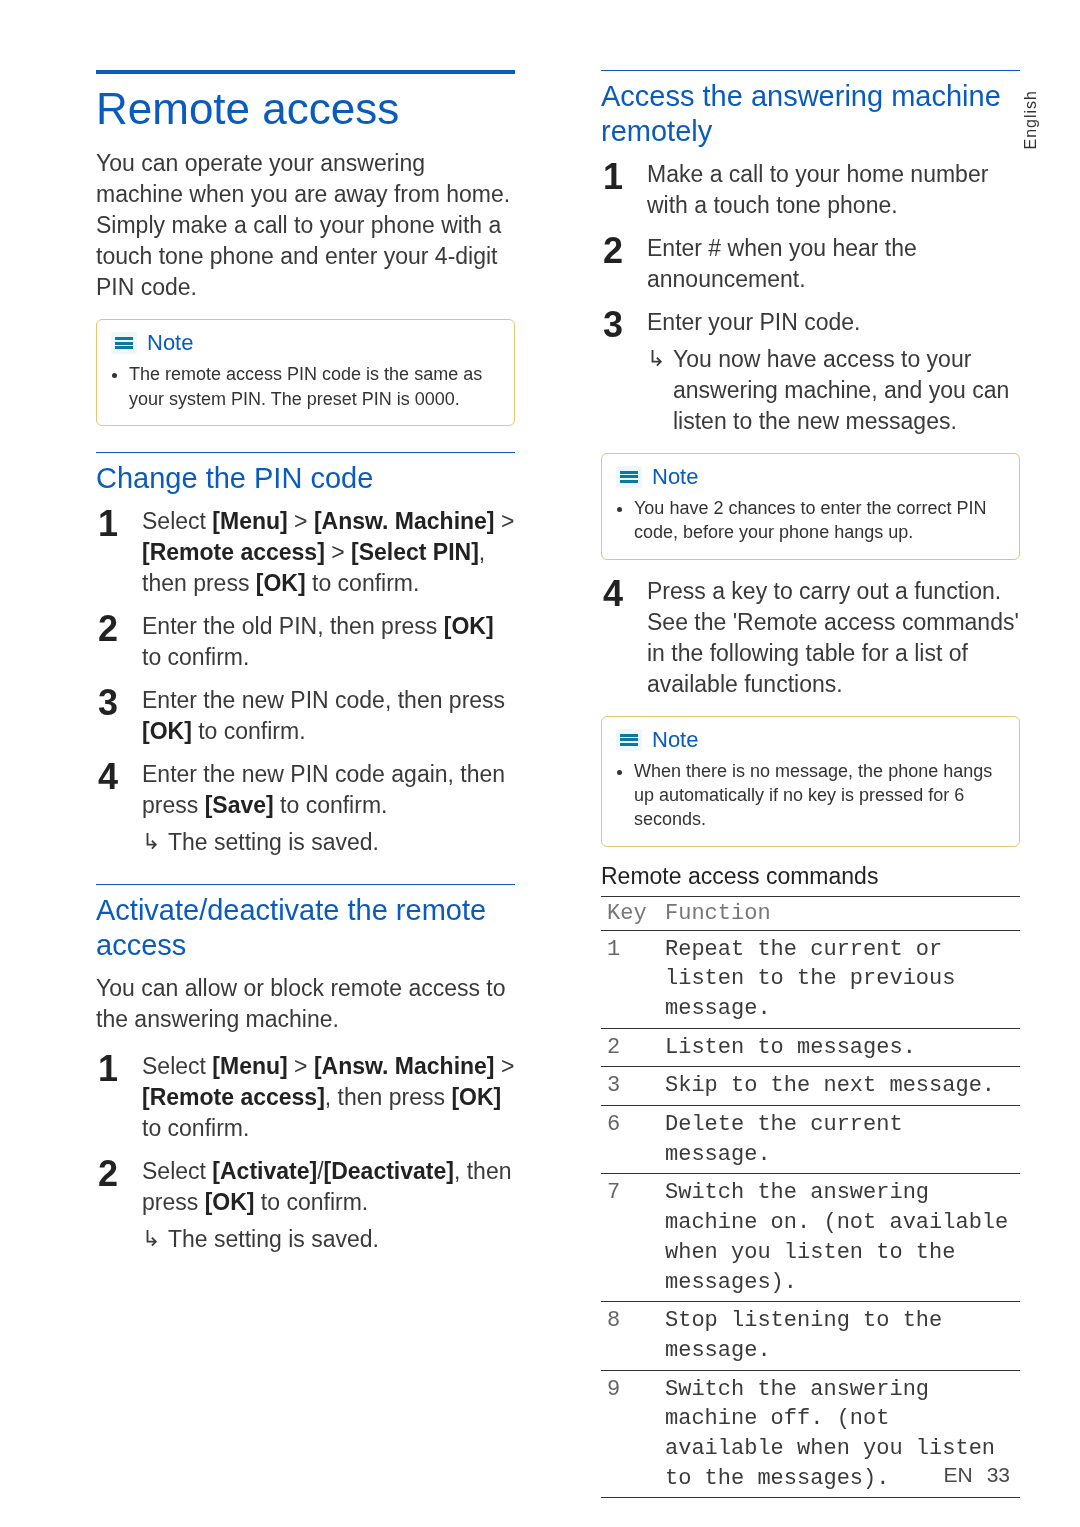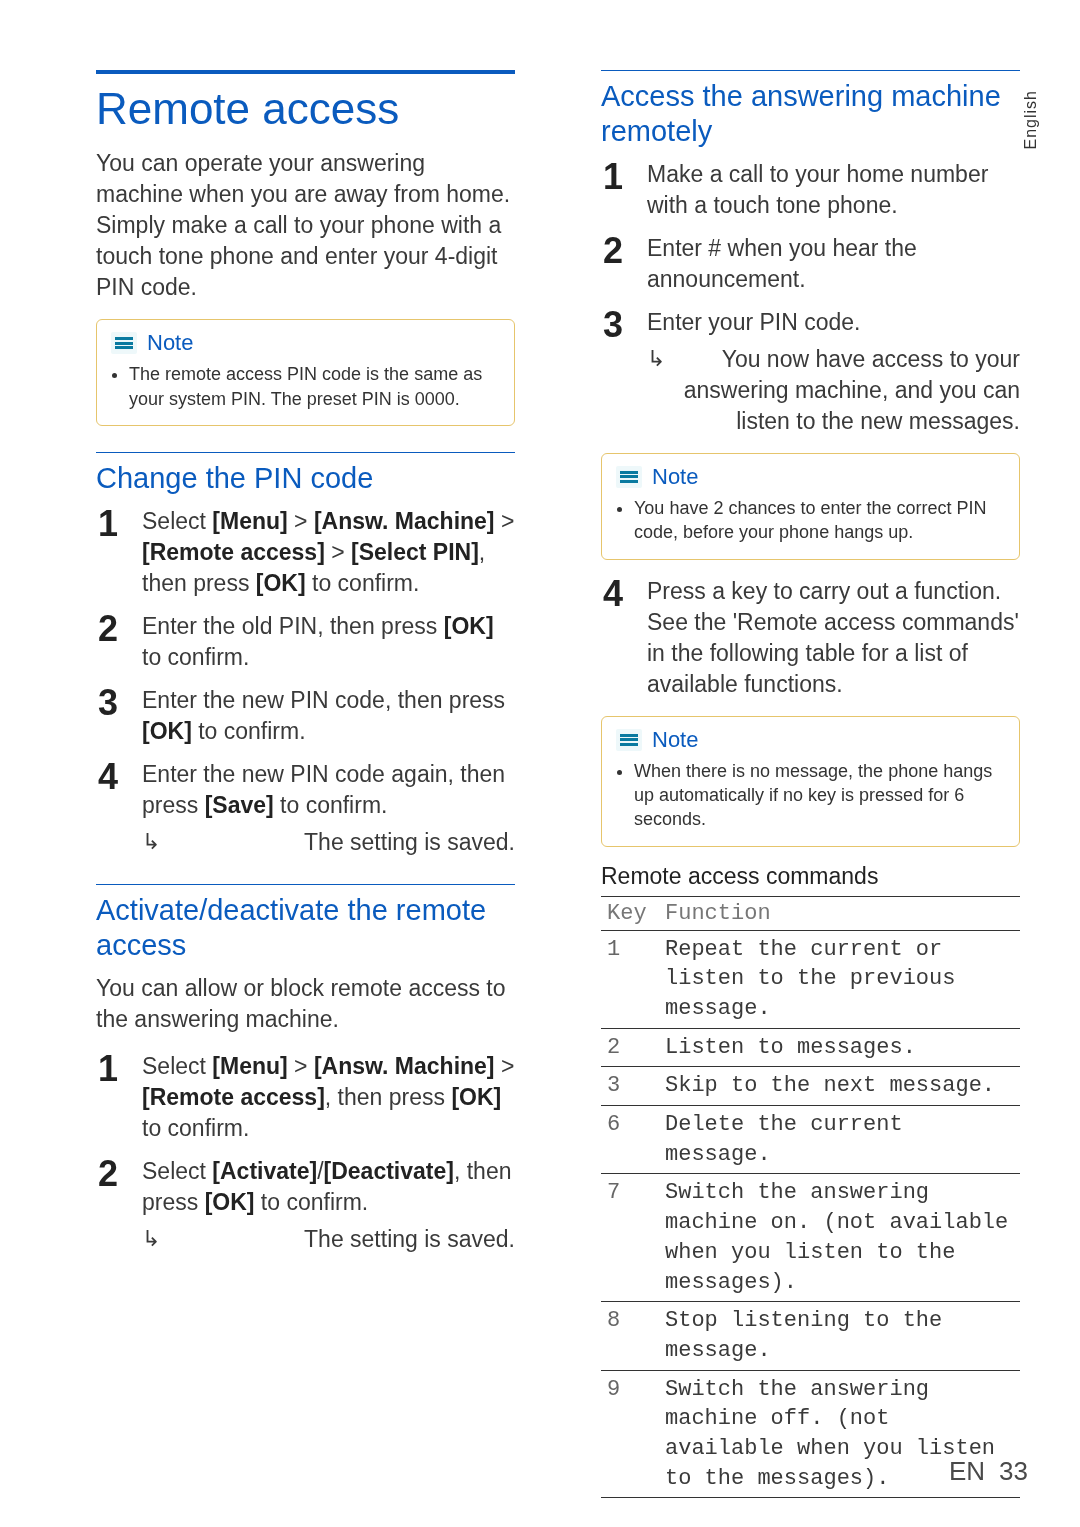--- a/index.html
+++ b/index.html
@@ -35,23 +35,23 @@
     top: 90px;
     writing-mode: vertical-rl;
     transform: rotate(180deg);
     font-size: 16px;
     letter-spacing: 1px;
     color: #333;
     font-weight: 500;
   }
   .footer {
     position: absolute;
-    right: 52px;
+    right: 70px;
     bottom: 40px;
-    font-size: 26px;
+    font-size: 21px;
     color: #4a4a4a;
   }
   .footer .lang { margin-right: 14px; }
   
   .thick-rule {
     border: none;
     border-top: 4px solid #0a5bbe;
     margin: 0 0 10px 0;
   }
   .thin-rule {
@@ -143,21 +143,20 @@
     font-weight: 700;
     color: #222;
     font-family: "Gill Sans Bold", "Arial Black", sans-serif;
   }
   .b { font-weight: 600; color:#222; }
   .result {
     display: block;
     margin-top: 6px;
     padding-left: 26px;
     position: relative;
-    text-align: right;
   }
   .result::before {
     content: "↳";
     position: absolute;
     left: 0;
     top: 0;
     font-size: 22px;
   }
   
   h3.tbl-title {

